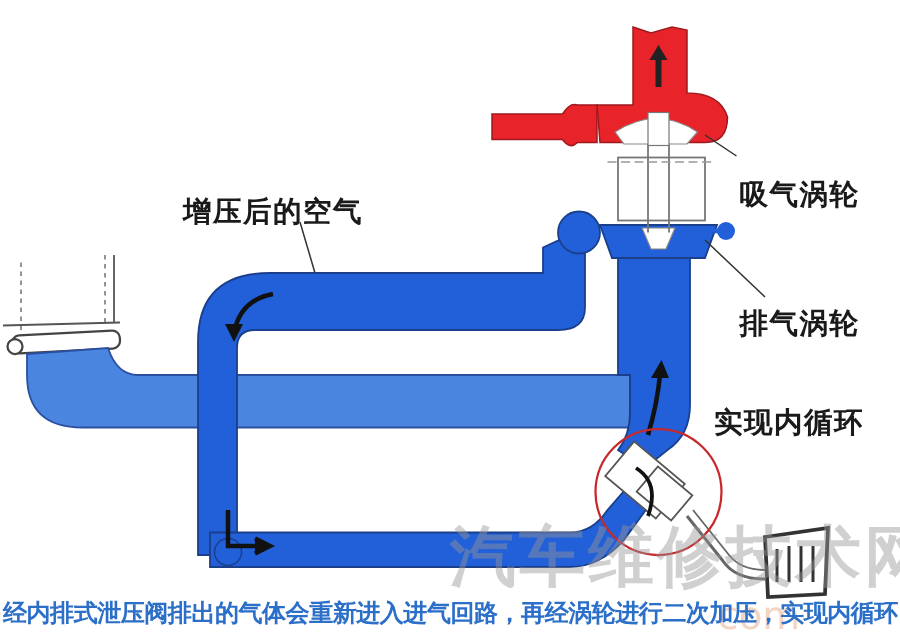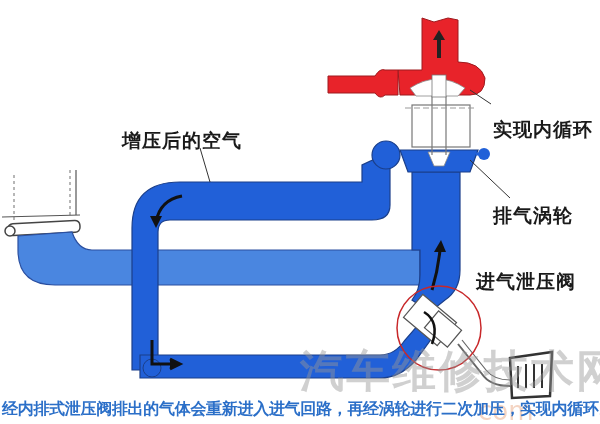--- a/index.html
+++ b/index.html
@@ -82,20 +82,20 @@
     <line x1="200" y1="148" x2="210" y2="182"></line>
   </g>
 
   <g>
     <path d="M510 358 L552 352 L550 396 L512 398 Z" fill="#fff" stroke="#333" stroke-width="2.5"></path>
     <path d="M518 366 L518 388 M526 364 L526 388 M534 364 L534 388 M542 364 L542 388" stroke="#333" stroke-width="2"></path>
   </g>
 </svg>
 
 <div class="label" style="left:122px; top:128px;">增压后的空气</div>
-<div class="label" style="left:493px; top:117px;">实现内循环</div>
+<div class="label" style="left:493px; top:117px;">吸气涡轮</div>
 <div class="label" style="left:493px; top:203px;">排气涡轮</div>
-<div class="label" style="left:476px; top:269px;">进气泄压阀</div>
+<div class="label" style="left:476px; top:269px;">实现内循环</div>
 
 <div class="watermark">汽车维修技术网</div>
 <div class="watermark-com">com</div>
 
 <div class="caption">经内排式泄压阀排出的气体会重新进入进气回路，再经涡轮进行二次加压，实现内循环。</div>
 
 </body></html>

